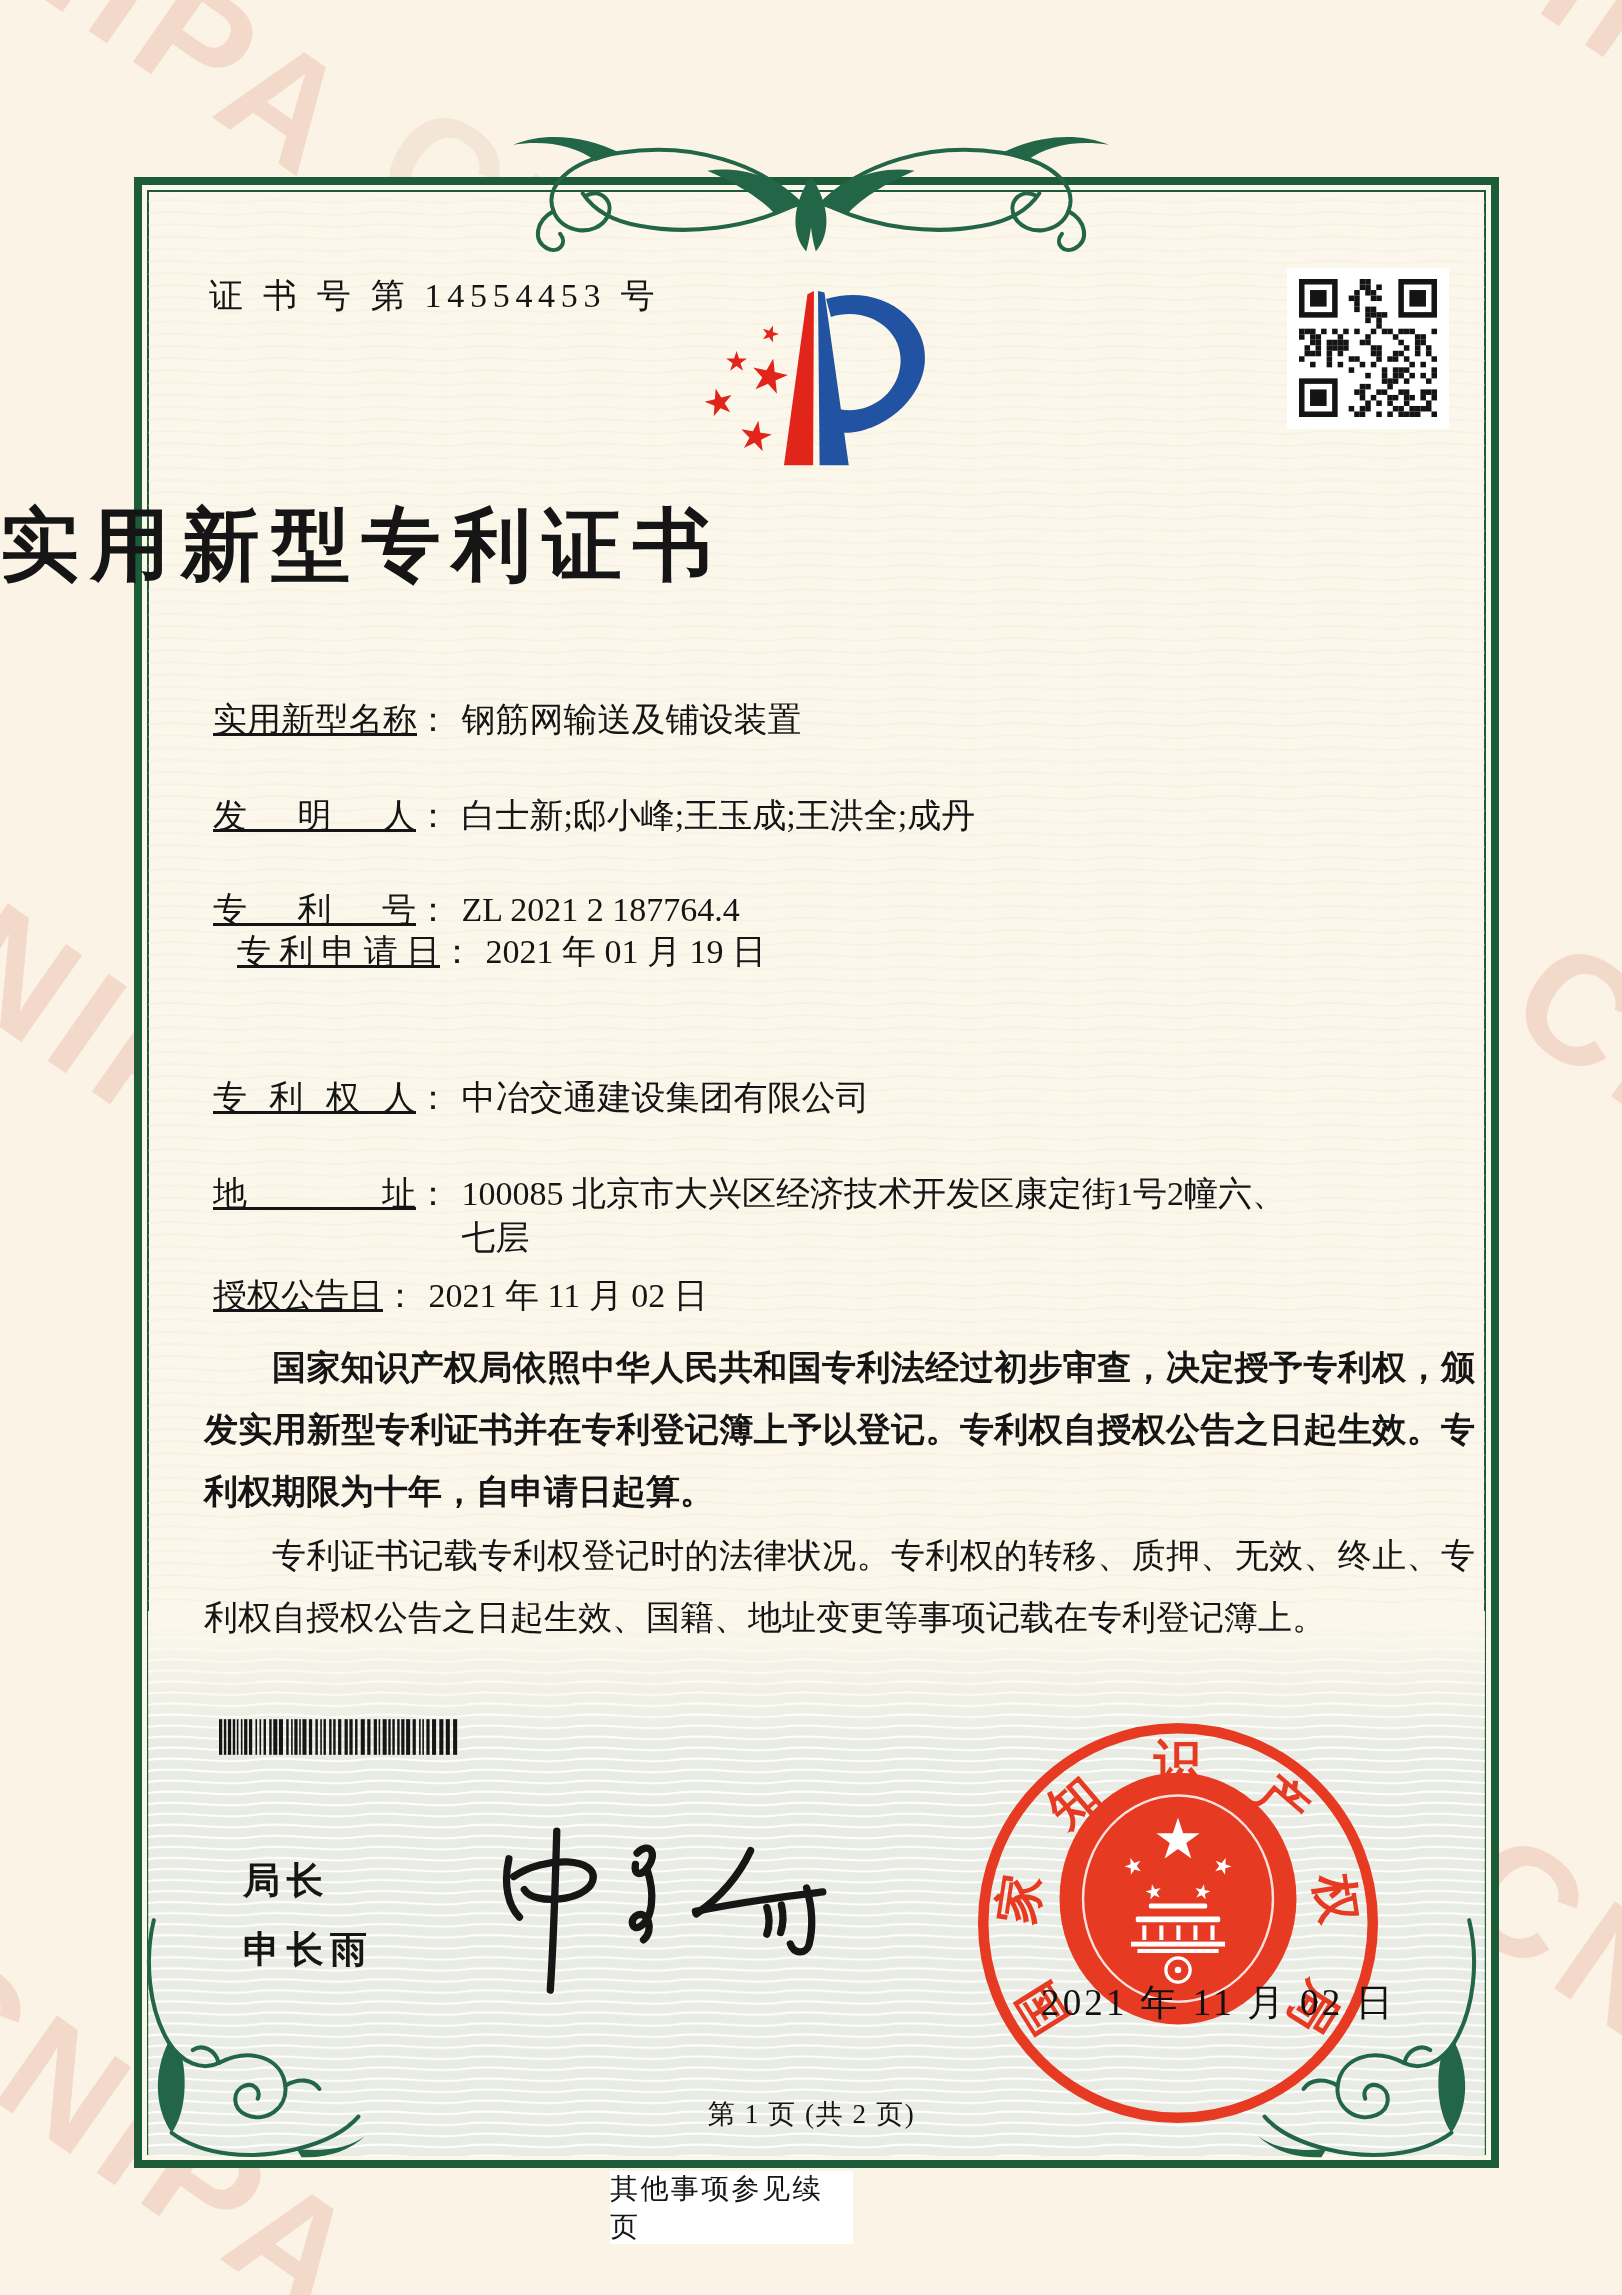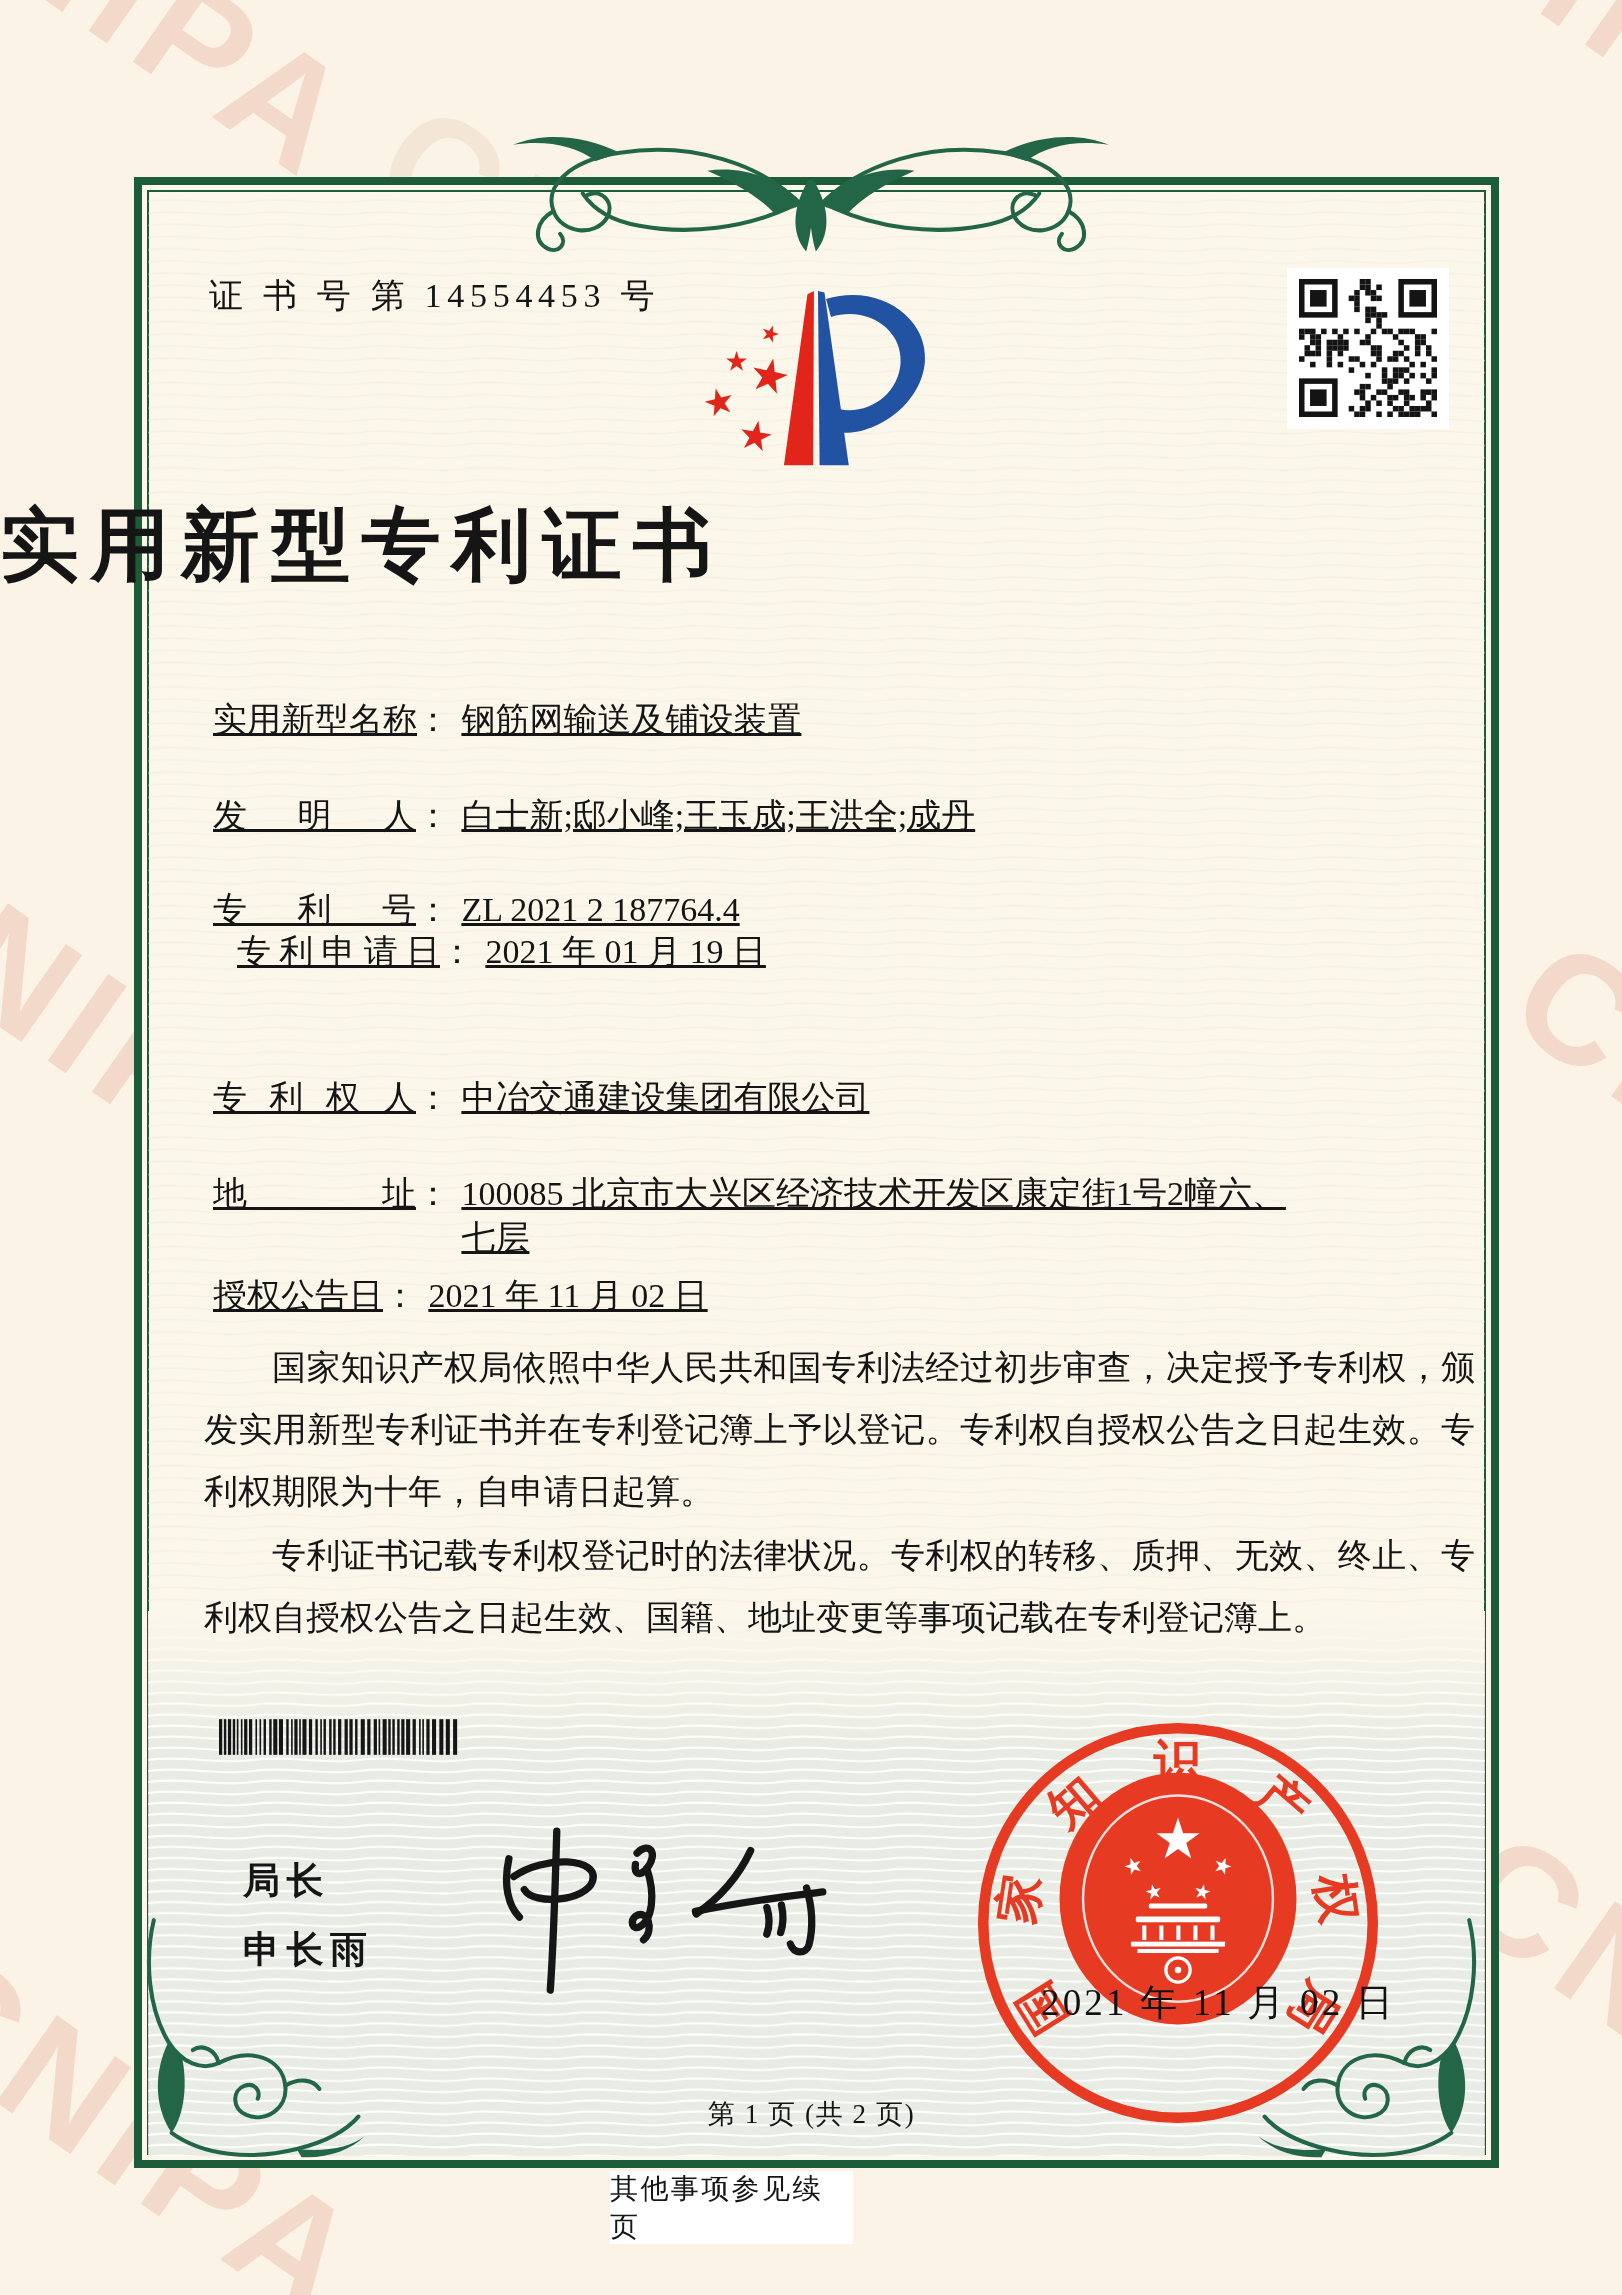--- a/index.html
+++ b/index.html
@@ -37,21 +37,21 @@
     left:0;top:493px;width:1623px;text-align:left;font-size:79px;font-weight:bold;
     letter-spacing:11.4px;z-index:3;
   }
   
   .field-row{position:absolute;left:213px;font-size:34px;line-height:44px;z-index:3;white-space:nowrap;}
   .field-label{
     display:inline-block;width:203px;text-align:justify;text-align-last:justify;
     text-justify:inter-character;vertical-align:top;text-decoration:underline;
   }
   .field-colon{display:inline-block;vertical-align:top;}
-  .field-value{display:inline-block;margin-left:11.4px;vertical-align:top;white-space:pre-line;text-decoration:underline;}
+  .field-value{display:inline-block;margin-left:11.4px;vertical-align:top;white-space:pre-line;}
   .addr .field-value{line-height:44px;max-width:1047px;}
   .grant-col2{position:absolute;left:617px;top:0;}
   
   .body-par{
     position:absolute;left:204px;width:1271px;font-size:34px;line-height:62px;
     text-align:justify;text-indent:2em;z-index:3;
   }
   
   .director-title{left:243px;top:1856px;font-size:37px;font-weight:bold;
     font-family:"Liberation Sans","DejaVu Sans",sans-serif;letter-spacing:6.5px;z-index:4;}
@@ -361,21 +361,21 @@
 </div>
 <div class="field-row addr" style="top:1172px;">
   <span class="field-label">地址</span><span class="field-colon">：</span><span class="field-value">100085 北京市大兴区经济技术开发区康定街1号2幢六、
 七层</span>
 </div>
 
 <div class="field-row" style="top:1274px;">
   <span class="field-label" style="width:170px;">授权公告日</span><span class="field-colon">：</span><span class="field-value">2021 年 11 月 02 日</span>
 </div>
 
-<div class="body-par" style="top:1337px;">国家知识产权局依照中华人民共和国专利法经过初步审查，决定授予专利权，颁发实用新型专利证书并在专利登记簿上予以登记。专利权自授权公告之日起生效。专利权期限为十年，自申请日起算。</div>
+<div class="body-par" style="top:1337px;font-weight:bold;">国家知识产权局依照中华人民共和国专利法经过初步审查，决定授予专利权，颁发实用新型专利证书并在专利登记簿上予以登记。专利权自授权公告之日起生效。专利权期限为十年，自申请日起算。</div>
 <div class="body-par" style="top:1525px;">专利证书记载专利权登记时的法律状况。专利权的转移、质押、无效、终止、专利权自授权公告之日起生效、国籍、地址变更等事项记载在专利登记簿上。</div>
 
 <svg id="barcode" class="abs" style="left:219px;top:1719px;z-index:3;" width="243" height="36" viewBox="0 0 300 44">
     <rect x="0" y="0" width="4" height="44" fill="#151515"></rect>
     <rect x="6" y="0" width="3" height="44" fill="#151515"></rect>
     <rect x="11" y="0" width="4" height="44" fill="#151515"></rect>
     <rect x="17" y="0" width="3" height="44" fill="#151515"></rect>
     <rect x="22" y="0" width="2" height="44" fill="#151515"></rect>
     <rect x="27" y="0" width="2" height="44" fill="#151515"></rect>
     <rect x="31" y="0" width="4" height="44" fill="#151515"></rect>

